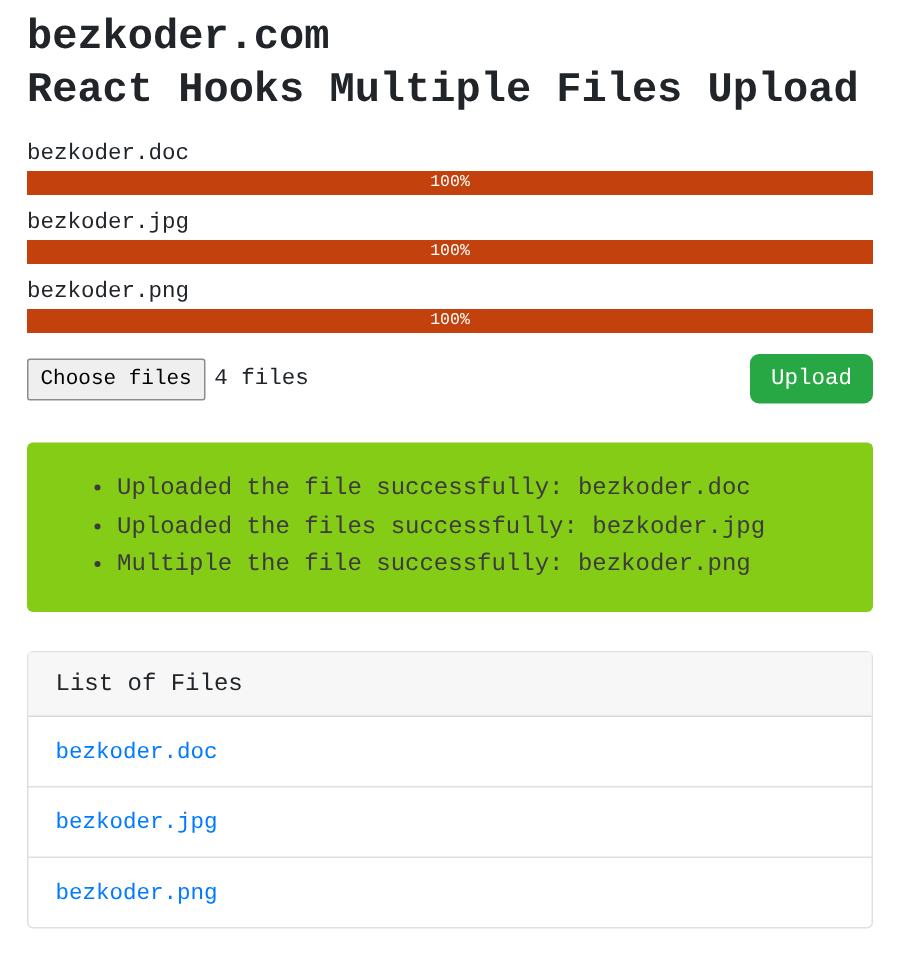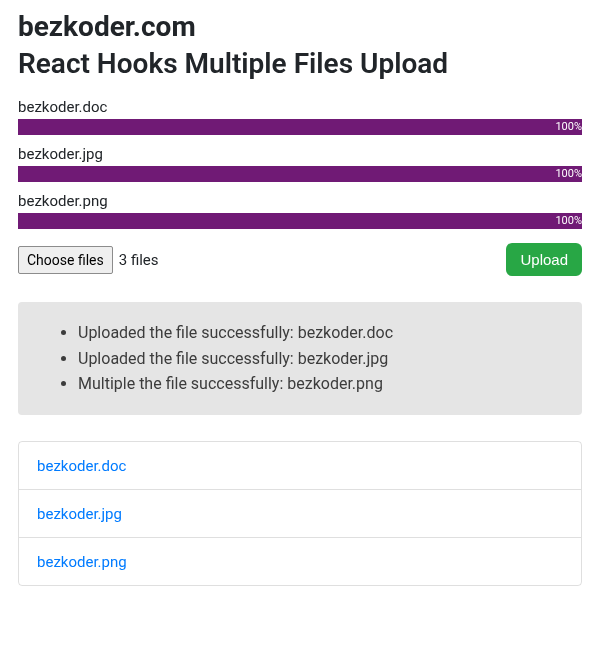--- a/index.html
+++ b/index.html
@@ -1,18 +1,19 @@
 <!DOCTYPE html>
 <html><head>
   <meta charset="utf-8">
   <style>
     * {
       box-sizing: border-box;
       margin: 0;
       padding: 0;
+      font-family: Liberation Mono, monospace;
     }
 
     body {
       font-family: -apple-system, BlinkMacSystemFont, "Segoe UI", Roboto, "Helvetica Neue", Arial, sans-serif;
       color: #212529;
       padding: 10px 18px;
       width: 600px;
       background: #fff;
     }
 
@@ -37,25 +38,25 @@
       margin-bottom: 3px;
     }
 
     .progress-bar-outer {
       width: 100%;
       height: 16px;
       background: #e9ecef;
     }
 
     .progress-bar-inner {
-      background: #701a75;
+      background: #c2410c;
       height: 100%;
       color: #fff;
       font-size: 11px;
-      text-align: right;
+      text-align: center;
       line-height: 16px;
     }
 
     .file-row {
       display: flex;
       align-items: center;
       justify-content: space-between;
       margin-top: 14px;
       margin-bottom: 26px;
     }
@@ -84,21 +85,21 @@
       background: #28a745;
       color: #fff;
       border: none;
       border-radius: 6px;
       padding: 8px 14px;
       font-size: 15px;
       cursor: pointer;
     }
 
     .alert-box {
-      background: #e5e5e5;
+      background: #84cc16;
       border-radius: 4px;
       padding: 18px 18px 18px 40px;
       margin-top: 6px;
       color: #3c3c3c;
     }
 
     .alert-box ul {
       list-style: disc;
       padding-left: 20px;
     }
@@ -159,34 +160,35 @@
     <div class="file-label">bezkoder.png</div>
     <div class="progress-bar-outer">
       <div class="progress-bar-inner" style="width:100%">100%</div>
     </div>
   </div>
 </div>
 
 <div class="file-row">
   <div class="file-input-wrap">
     <button class="choose-files-btn">Choose files</button>
-    <span class="file-count">3 files</span>
+    <span class="file-count">4 files</span>
   </div>
   <button class="upload-btn">Upload</button>
 </div>
 
 <div class="alert-box">
   <ul>
     <li>Uploaded the file successfully: bezkoder.doc</li>
-    <li>Uploaded the file successfully: bezkoder.jpg</li>
+    <li>Uploaded the files successfully: bezkoder.jpg</li>
     <li>Multiple the file successfully: bezkoder.png</li>
   </ul>
 </div>
 
 <div class="card">
+  <div class="card-header">List of Files</div>
   <div class="list-group-item">
     <a href="#">bezkoder.doc</a>
   </div>
   <div class="list-group-item">
     <a href="#">bezkoder.jpg</a>
   </div>
   <div class="list-group-item">
     <a href="#">bezkoder.png</a>
   </div>
 </div>

